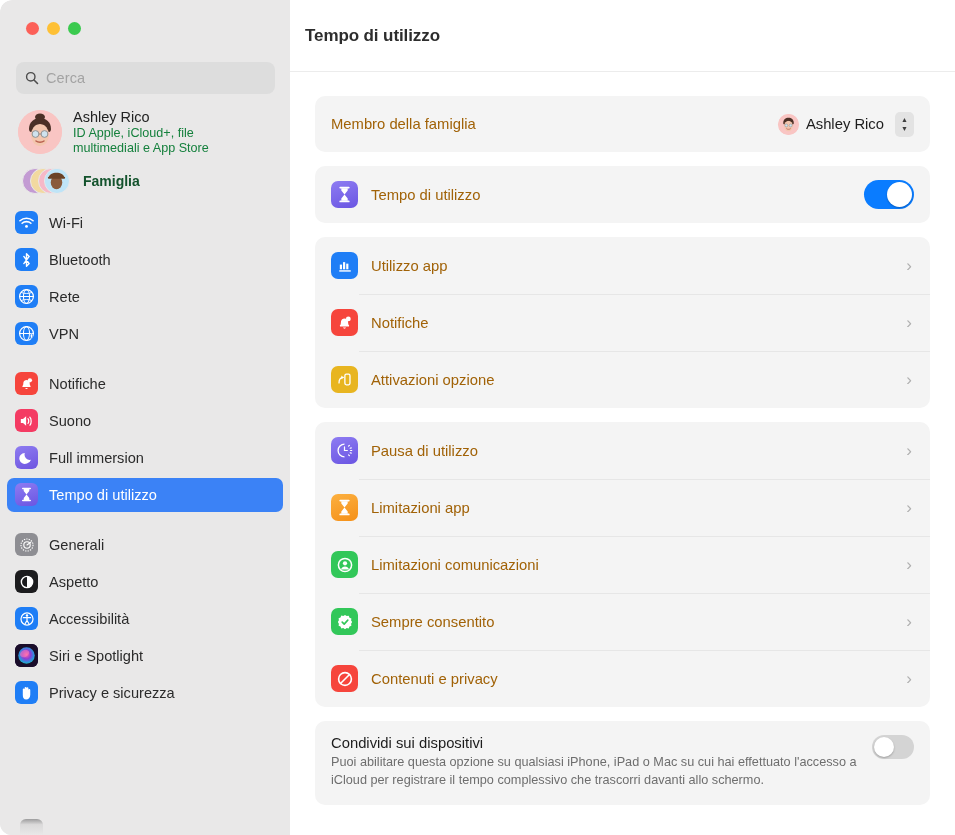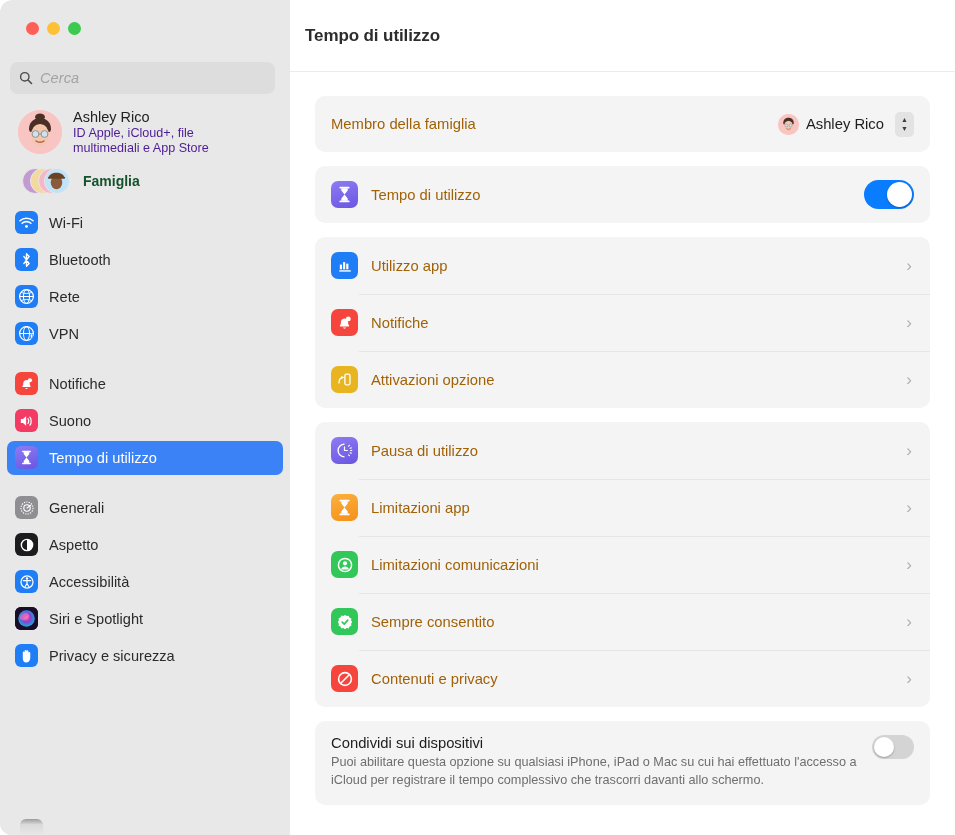--- a/index.html
+++ b/index.html
@@ -34,21 +34,21 @@
     gap: 8px;
     padding: 22px 0 0 26px;
     height: 52px;
     align-items: flex-start;
   }
   .dot { width: 13px; height: 13px; border-radius: 50%; display: block; }
   .dot.red { background: #fc6058; }
   .dot.yellow { background: #fec035; }
   .dot.green { background: #3bca4f; }
 
-  .search-wrap { padding: 10px 15px 0 10px; font-style: italic; }
+  .search-wrap { padding: 10px 15px 0 16px; }
   .search-box {
     display: flex; align-items: center;
     height: 32px;
     background: #dddddd;
     border-radius: 8px;
     padding: 0 9px;
     gap: 7px;
   }
   .search-box .ph {
     color: #a3a3a3;
@@ -62,21 +62,21 @@
     gap: 11px;
   }
   .avatar {
     width: 44px; height: 44px; border-radius: 50%;
     background: #f9c5c3;
     flex: 0 0 44px;
     position: relative; overflow: hidden;
   }
   .acct-text { line-height: 1.18; padding-top: 1px; }
   .acct-name { font-size: 14.5px; color: #222; font-weight: 400; }
-  .acct-sub { font-size: 12.6px; color: #4c1d95; max-width: 175px; }
+  .acct-sub { font-size: 12.6px; color: #15803d; max-width: 175px; }
 
   .family-row {
     display: flex; align-items: center;
     padding: 8px 0 0 22px;
     gap: 15px;
     height: 42px;
   }
   .fam-icons { position: relative; width: 46px; height: 26px; flex:0 0 46px;}
   .fam-c {
     position: absolute; top: 0; width: 26px; height: 26px; border-radius: 50%;
@@ -339,20 +339,28 @@
       <div class="nav-item">
         <span class="nav-icon" style="background:#f43b63">
           <svg width="17" height="14" viewBox="0 0 18 14">
             <path d="M3 5h2.3L8.6 2v10L5.3 9H3z" fill="#fff"></path>
             <path d="M10.6 4.6c1 .8 1 3.9 0 4.8M12.6 3c1.8 1.5 1.8 6.9 0 8.4" stroke="#fff" stroke-width="1.3" fill="none" stroke-linecap="round"></path>
           </svg>
         </span>
         <span class="nav-label">Suono</span>
       </div>
 
+      <div class="nav-item">
+        <span class="nav-icon" style="background:linear-gradient(160deg,#8e7cf0,#6e55e0)">
+          <svg width="15" height="15" viewBox="0 0 16 16">
+            <path d="M12.8 10.4A5.6 5.6 0 016.2 3.2a5.8 5.8 0 102.3 11.1 5.8 5.8 0 004.3-3.9z" fill="#fff"></path>
+          </svg>
+        </span>
+        <span class="nav-label">Full immersion</span>
+      </div>
 
       <div class="nav-item selected">
         <span class="nav-icon" style="background:linear-gradient(160deg,#8e7cf2,#6a55e2)">
           <svg width="13" height="15" viewBox="0 0 14 16">
             <path d="M3 1.5h8M3 14.5h8" stroke="#fff" stroke-width="1.7" stroke-linecap="round"></path>
             <path d="M4 2.2h6v2.1L7 8l3 3.7v2.1H4v-2.1L7 8 4 4.3z" fill="#fff"></path>
           </svg>
         </span>
         <span class="nav-label">Tempo di utilizzo</span>
       </div>

